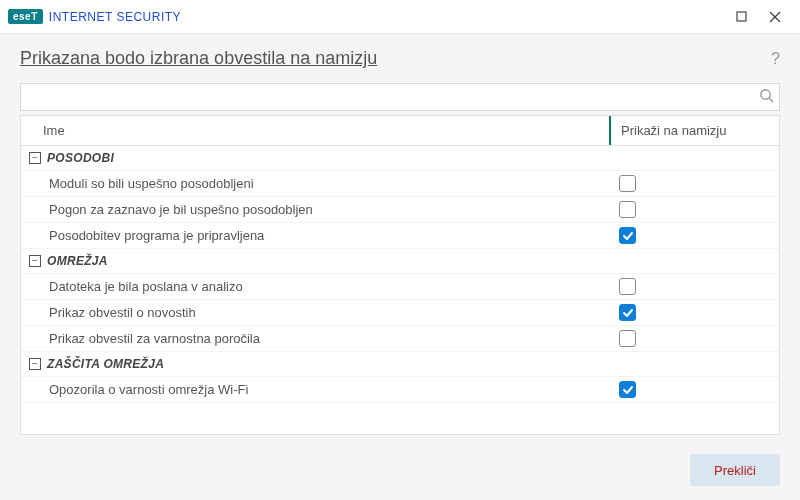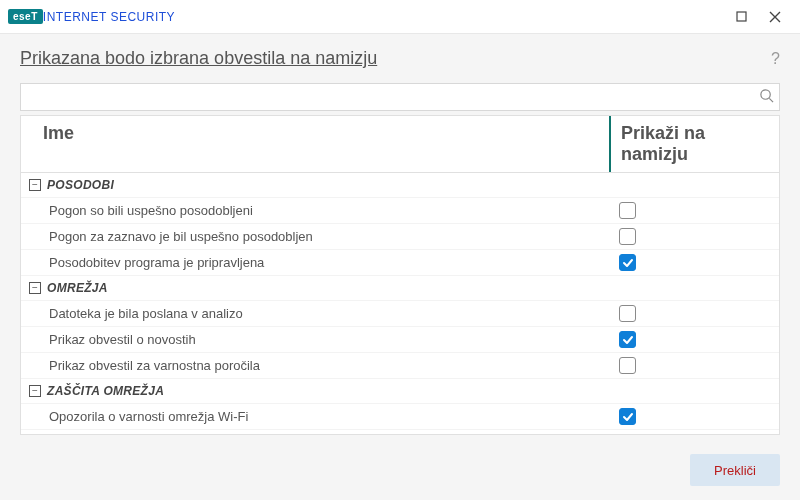--- a/index.html
+++ b/index.html
@@ -16,21 +16,21 @@
     height: 34px;
     background: #fff;
     display: flex;
     align-items: center;
     padding: 0 8px 0 8px;
     border-bottom: 1px solid #e8e8e8;
   }
   .brand {
     display: flex;
     align-items: center;
-    gap: 0;
+    gap: 6px;
     justify-content: center;
   }
   .brand-badge {
     background: #0a818a;
     color: #fff;
     font-size: 10px;
     font-weight: bold;
     padding: 2px 5px;
     border-radius: 2px;
     letter-spacing: 0.5px;
@@ -96,23 +96,23 @@
     height: 320px;
     overflow: auto;
   }
   .thead {
     display: flex;
     border-bottom: 1px solid #e0e0e0;
     background: #fff;
   }
   .th {
     padding: 7px 10px;
-    font-weight: 700;
+    font-weight: 400;
     color: #555;
-    font-size: 18px;
+    font-size: 13px;
   }
   .th-name { flex: 1; padding-left: 22px; }
   .th-check { width: 170px; border-left: 2px solid #0f766e; }
   .group-row {
     display: flex;
     align-items: center;
     padding: 5px 8px;
     border-bottom: 1px solid #f3f3f3;
   }
   .collapse-box {
@@ -236,21 +236,21 @@
     <div class="thead">
       <div class="th th-name">Ime</div>
       <div class="th th-check">Prikaži na namizju</div>
     </div>
     <div id="tbody">
         <div class="group-row">
           <span class="collapse-box">−</span>
           <span class="group-label">POSODOBI</span>
         </div>
         <div class="item-row">
-          <div class="item-name">Pogon so bili uspešno posodobljeni</div>
+          <div class="item-name">Moduli so bili uspešno posodobljeni</div>
           <div class="item-check">
             <span class="chk"></span>
           </div>
         </div>
         <div class="item-row">
           <div class="item-name">Pogon za zaznavo je bil uspešno posodobljen</div>
           <div class="item-check">
             <span class="chk"></span>
           </div>
         </div>

